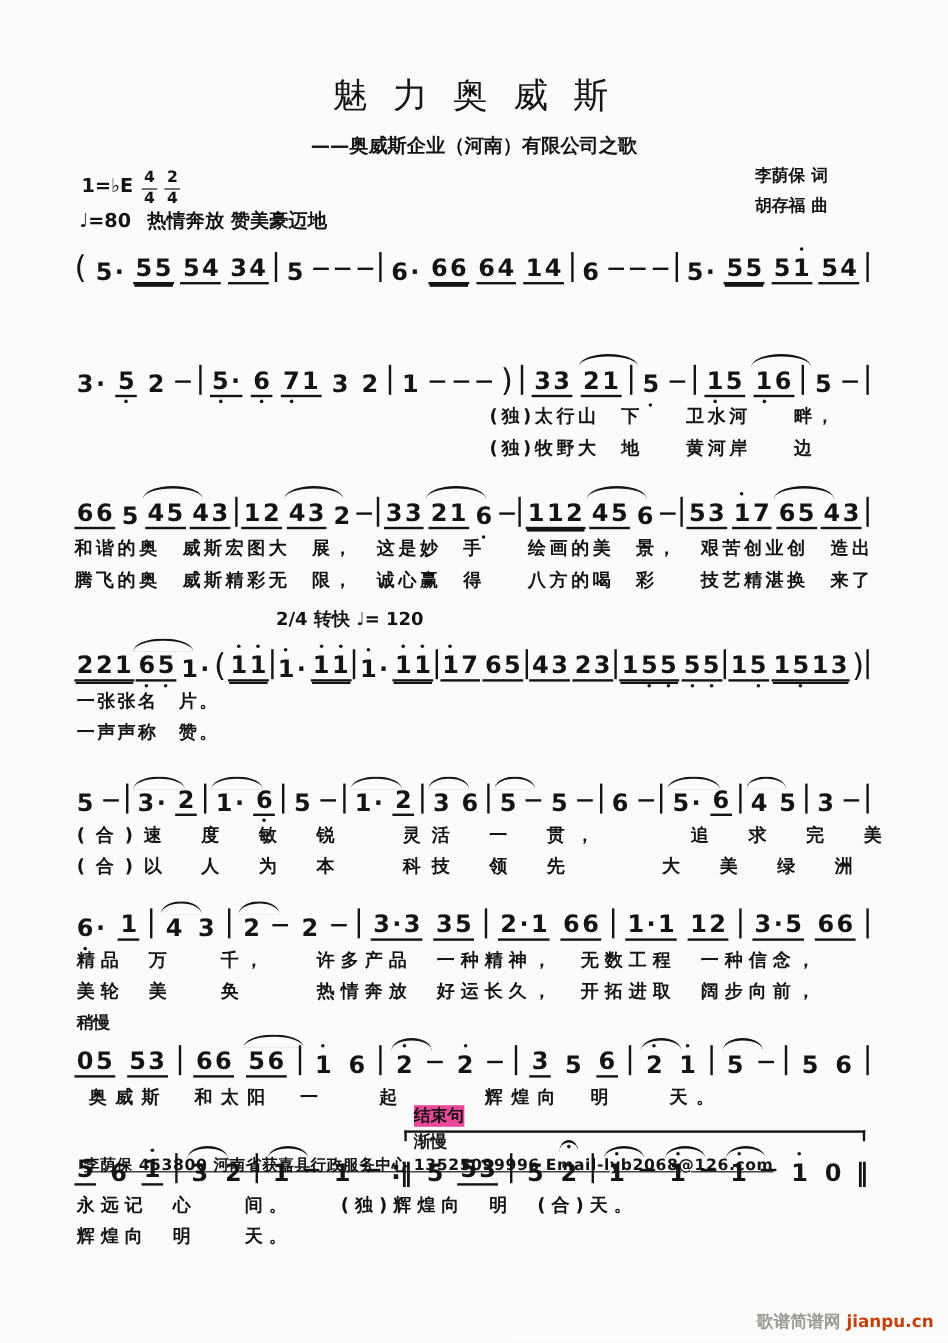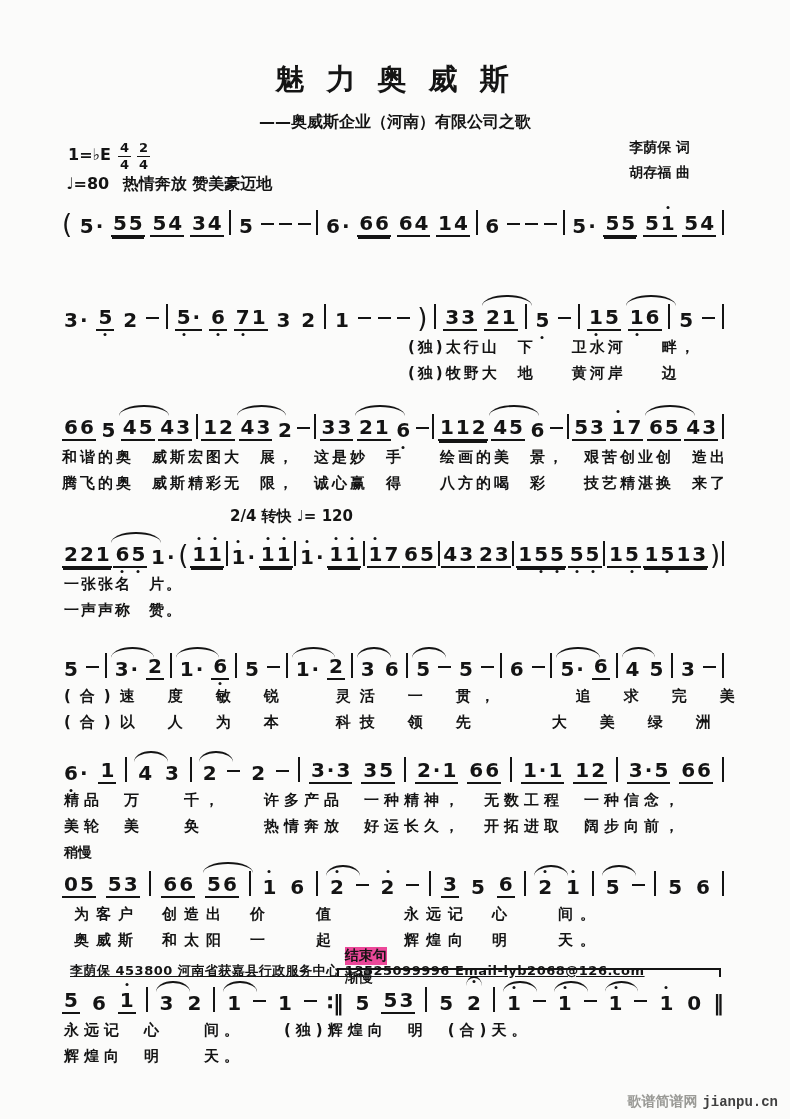--- a/index.html
+++ b/index.html
@@ -1,18 +1,18 @@
 <!DOCTYPE html>
 <html><head>
 <meta charset="utf-8">
 <style>
   html,body{margin:0;padding:0;background:#efefed;}
   .page{position:relative;width:790px;height:1119px;background:#fbfbfa;overflow:hidden;
         font-family:"DejaVu Sans",sans-serif;color:#141414;}
-  .title{padding-top:60px;text-align:center;font-size:29px;font-weight:bold;letter-spacing:6px;}
+  .title{padding-top:60px;text-align:center;font-size:29px;font-weight:normal;letter-spacing:6px;}
   .subtitle{margin-top:12px;text-align:center;font-size:16px;font-weight:bold;}
   .meta-row{position:relative;margin:2px 70px 0 66px;height:60px;text-align:right;}
   .key-block{position:absolute;left:2px;top:2px;font-weight:bold;font-size:16px;
              display:flex;align-items:center;gap:7px;}
   .frac{display:inline-flex;flex-direction:column;align-items:center;line-height:1.05;
         font-size:13px;font-weight:bold;}
   .frac .num{border-bottom:1px solid #141414;padding:0 2px 1px;}
   .frac .den{padding-top:1px;}
   .credits{position:absolute;right:30px;top:0;font-size:14px;font-weight:bold;line-height:1.8;}
   .tempo-row{position:absolute;left:0;bottom:0;font-size:16px;font-weight:bold;}
@@ -596,21 +596,20 @@
           <span class="dash"></span>
           <span class="bar"></span>
           <span class="tok note"><span class="ng">
               <span class="ch">5</span>
             </span></span>
           <span class="tok note"><span class="ng">
               <span class="ch">6</span>
             </span></span>
           <span class="bar"></span>
         </div>
-        <div class="lyric" style="margin-left: 12px; letter-spacing: 7px;">为客户　创造出　价　　值　　　永远记　心　　间。</div>
         <div class="lyric" style="margin-left: 12px; letter-spacing: 7px;">奥威斯　和太阳　一　　起　　　辉煌向　明　　天。</div>
       </div>
       <div class="system" style="margin-top: 30px;">
         <div class="end-wrap">
           <div class="end-bracket"></div>
           <span class="end-label">结束句</span>
           <span class="slow-label">渐慢</span>
         </div>
         <div class="note-row">
           <span class="tok note"><span class="ng u1">
@@ -675,15 +674,15 @@
           <span class="tok fin">‖</span>
         </div>
         <div class="lyric" style="margin-left: 2px; letter-spacing: 5px;">永远记　心　　间。　　(独)辉煌向　明　(合)天。</div>
         <div class="lyric" style="margin-left: 2px; letter-spacing: 5px;">辉煌向　明　　天。</div>
       </div>
     </div>
 
   <div class="contact">李荫保 453800 河南省获嘉县行政服务中心 13525099996 Email-lyb2068@126.com</div>
 
   <div class="watermark">
-    <span>歌谱简谱网 </span><span class="domain" id="wm-domain" style="color: #404040; font-family: Liberation Mono, monospace;">jianpu.cn</span>
+    <span>歌谱简谱网 </span><span class="domain" id="wm-domain" style="color: #c2410c;">jianpu.cn</span>
   </div>
 </div>
 
 </body></html>

